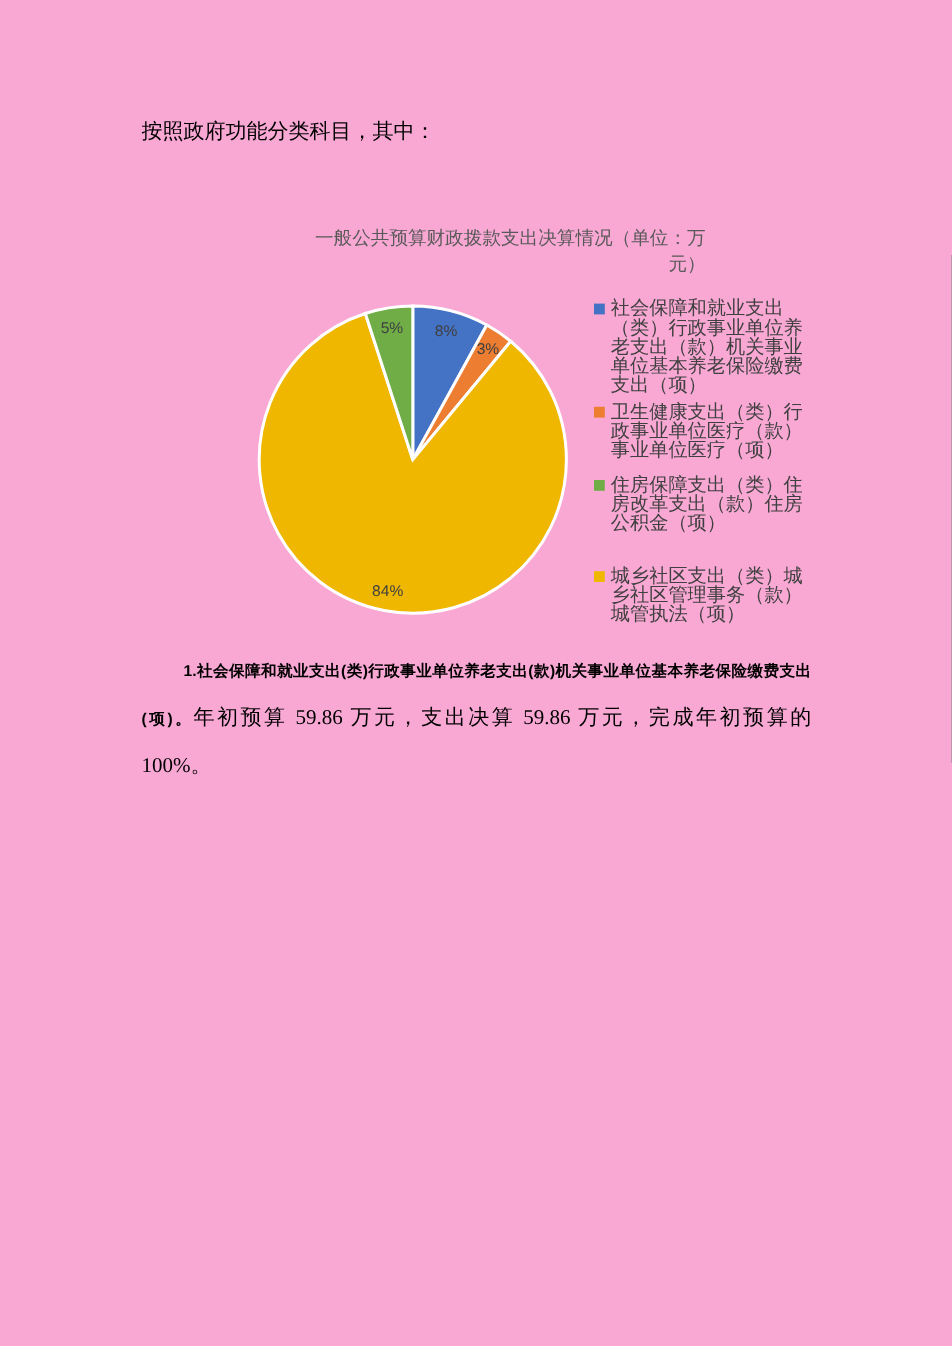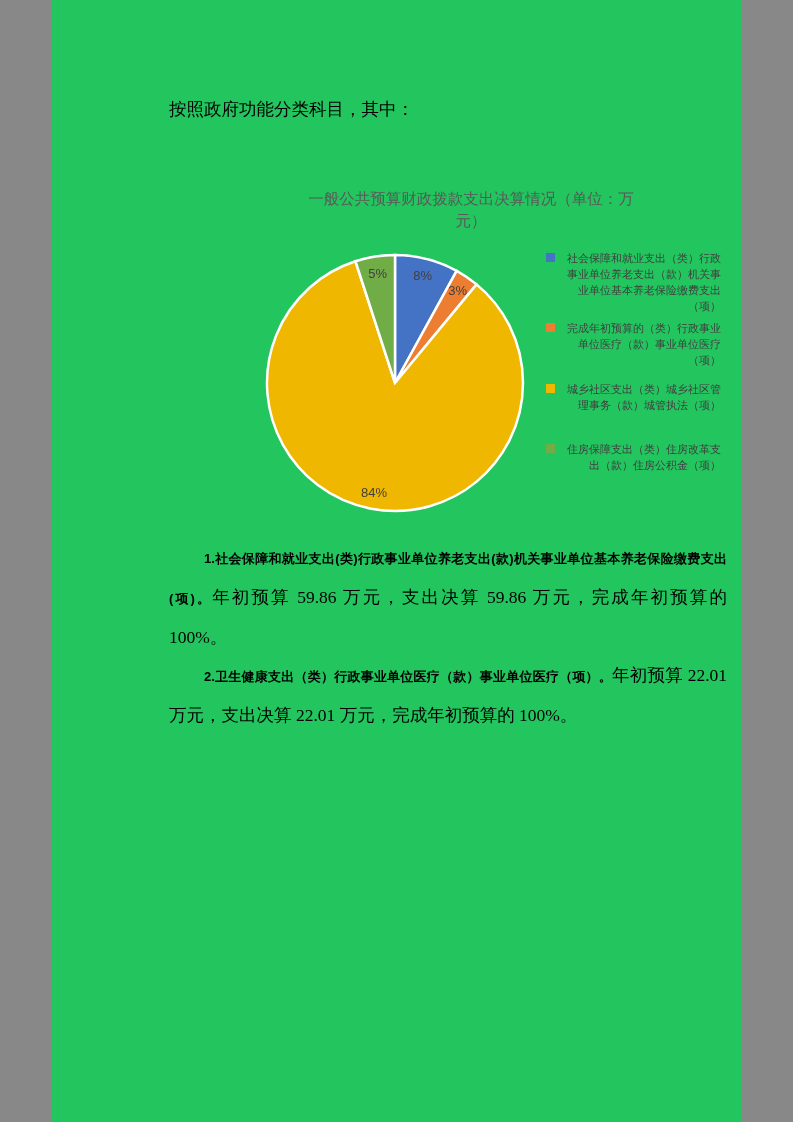--- a/index.html
+++ b/index.html
@@ -1,37 +1,37 @@
 <!DOCTYPE html>
 <html><head>
 <meta charset="utf-8">
 <style>
   html,body{margin:0;padding:0;background:#888;}
   .page{
-    position:relative;width:691px;height:1122px;margin:0 auto;background:#22c55e;
+    position:relative;width:793px;height:1122px;margin:0 auto;background:#f9a8d4;
     font-family:"Liberation Serif","DejaVu Serif",serif;color:#000;overflow:hidden;
   }
   .intro{
     position:absolute;left:118px;top:96px;width:560px;
     font-size:17.5px;line-height:26px;
   }
   
   .chart{
     position:absolute;left:140px;top:186px;width:570px;height:345px;
     font-family:"Liberation Sans","DejaVu Sans",sans-serif;
   }
   .chart-title{
     position:absolute;left:112px;top:2px;width:336px;
-    text-align:center;font-size:15.5px;line-height:22px;color:#595959;
+    text-align:right;font-size:15.5px;line-height:22px;color:#595959;
   }
   .pie-wrap{position:absolute;left:64px;top:57px;width:280px;height:280px;}
   .pie-wrap svg{display:block;width:280px;height:280px;}
   .legend{position:absolute;left:355px;top:64px;width:175px;}
   .legend-item{display:flex;align-items:flex-start;color:#404040;
-    font-size:11px;line-height:16px;text-align:right;}
+    font-size:16px;line-height:16px;}
   .legend-item:nth-child(1){margin-bottom:6px;}
   .legend-item:nth-child(2){margin-bottom:13px;}
   .legend-item:nth-child(3){margin-bottom:28px;}
   .legend-swatch{flex:0 0 auto;width:9px;height:9px;margin:3px 5px 0 0;}
   .pct-label{font-size:13px;fill:#404040;}
   
   .bodytext{
     position:absolute;left:118px;top:538px;width:558px;
     font-size:17.5px;line-height:38px;text-align:justify;
   }
@@ -60,35 +60,32 @@
           <text x="122.6" y="34.5" text-anchor="middle" class="pct-label" fill="#404040">5%</text>
         </svg>
     </div>
     <div class="legend">
         <div class="legend-item">
           <span class="legend-swatch" style="background: rgb(68, 114, 196);"></span>
           <div>社会保障和就业支出（类）行政事业单位养老支出（款）机关事业单位基本养老保险缴费支出（项）</div>
         </div>
         <div class="legend-item">
           <span class="legend-swatch" style="background: rgb(237, 125, 49);"></span>
-          <div>完成年初预算的（类）行政事业单位医疗（款）事业单位医疗（项）</div>
+          <div>卫生健康支出（类）行政事业单位医疗（款）事业单位医疗（项）</div>
+        </div>
+        <div class="legend-item">
+          <span class="legend-swatch" style="background: rgb(112, 173, 71);"></span>
+          <div>住房保障支出（类）住房改革支出（款）住房公积金（项）</div>
         </div>
         <div class="legend-item">
           <span class="legend-swatch" style="background: rgb(239, 183, 0);"></span>
           <div>城乡社区支出（类）城乡社区管理事务（款）城管执法（项）</div>
-        </div>
-        <div class="legend-item">
-          <span class="legend-swatch" style="background: rgb(112, 173, 71);"></span>
-          <div>住房保障支出（类）住房改革支出（款）住房公积金（项）</div>
         </div>
       </div>
   </div>
 
   <div class="bodytext">
     <p>
       <span class="lead">1.社会保障和就业支出(类)行政事业单位养老支出(款)机关事业单位基本养老保险缴费支出(项)。</span><span>年初预算 59.86 万元，支出决算 59.86 万元，完成年初预算的 100%。</span>
     </p>
-    <p>
-      <span class="lead">2.卫生健康支出（类）行政事业单位医疗（款）事业单位医疗（项）。</span><span>年初预算 22.01 万元，支出决算 22.01 万元，完成年初预算的 100%。</span>
-    </p>
   </div>
 
 </div>
 
 </body></html>

